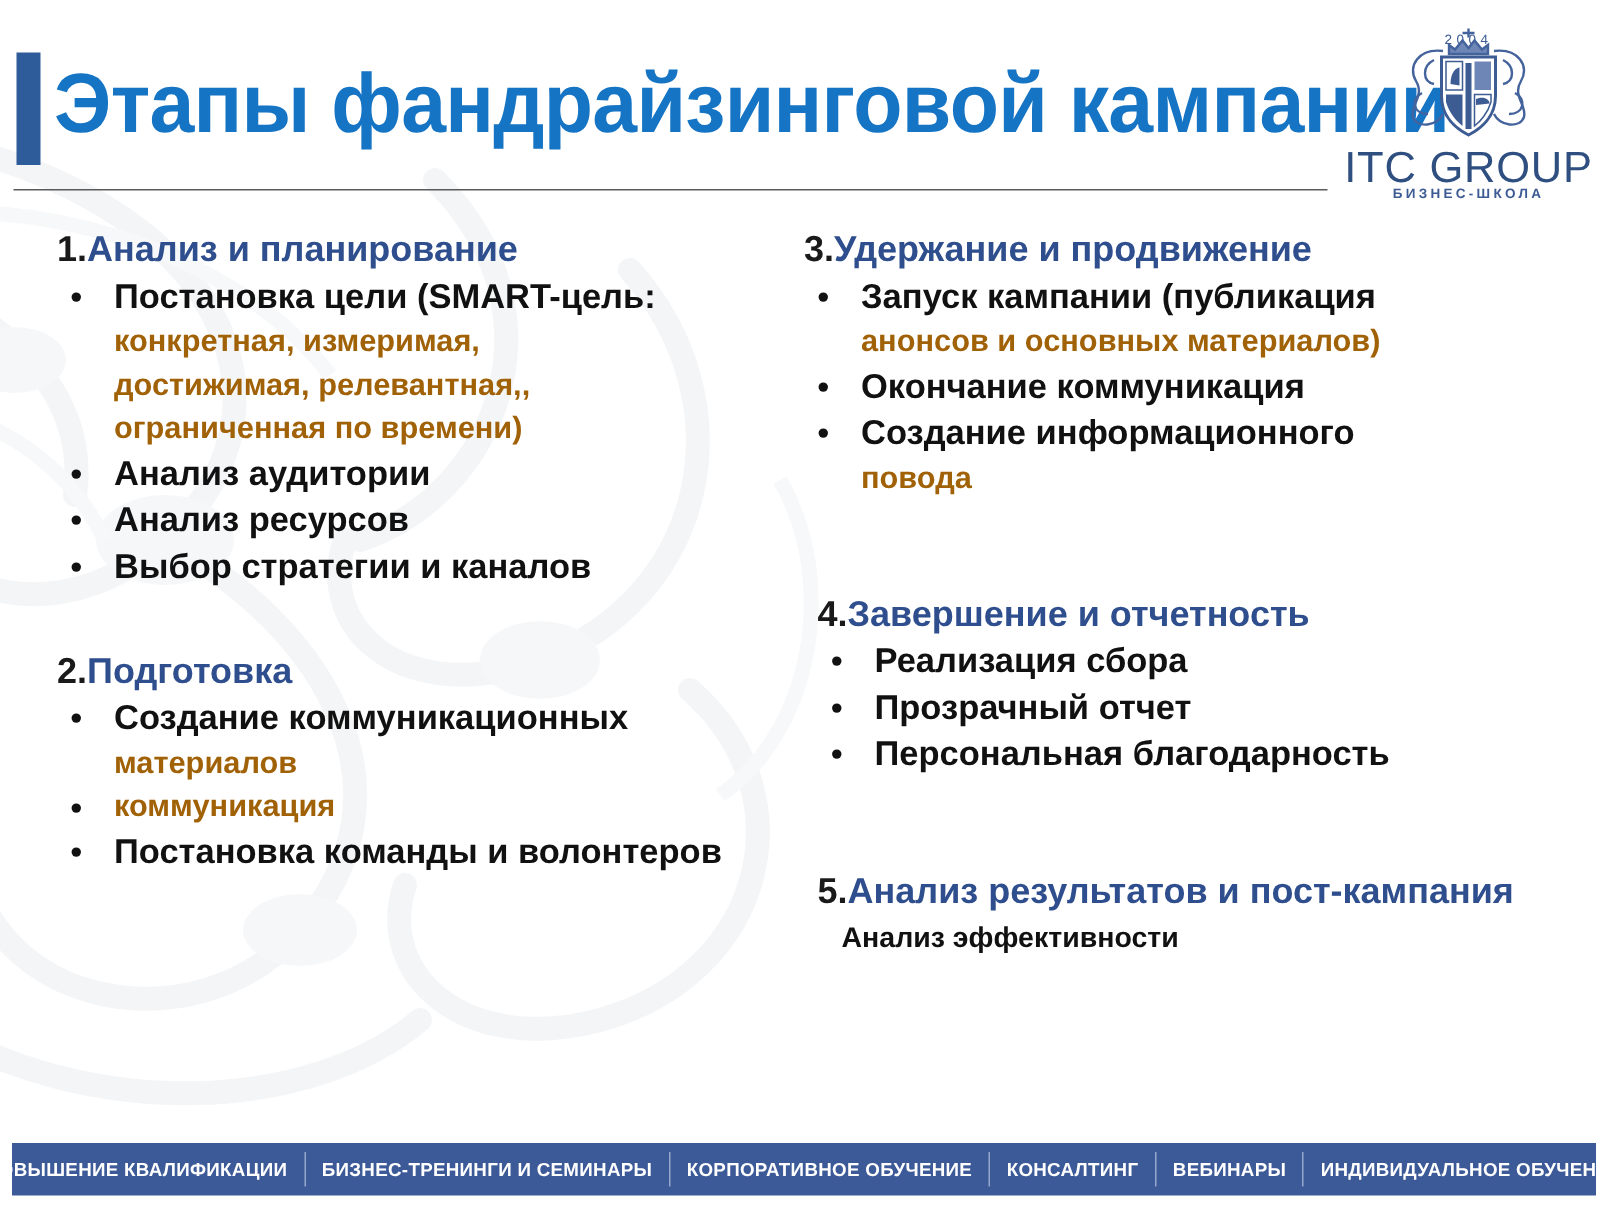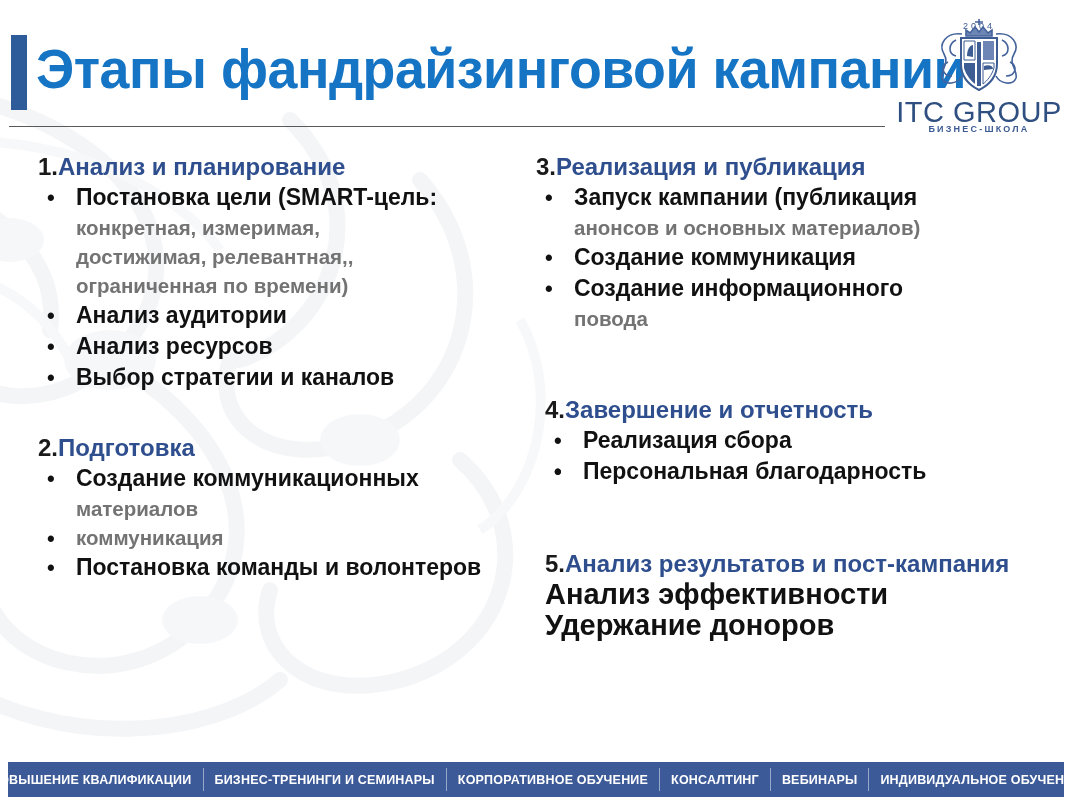--- a/index.html
+++ b/index.html
@@ -69,23 +69,23 @@
   ul.bullets{list-style:none;margin:0;padding:0;}
   ul.bullets li{
     position:relative;
     font-size:23px;line-height:31px;color:#111;
     padding-left:38px;margin:0;
   }
   ul.bullets li .dot{
     position:absolute;left:9px;top:0;font-size:22px;line-height:31px;color:#111;
   }
   ul.bullets li .cont{
-    display:block;font-size:20.5px;line-height:29px;color:#737373;
-  }
-  .plain-line{font-size:29px;line-height:31px;color:#111;}
+    display:block;font-size:20.5px;line-height:29px;color:#a16207;
+  }
+  .plain-line{font-size:19px;line-height:31px;color:#111;margin-left:16px;}
 
   .indent-extra{margin-left:9px;}
   .gap-m{height:40px;}
   .gap-l{height:62px;}
 
   
   .footer{
     position:absolute;left:8px;top:762px;width:1056px;height:35px;
     background:#3D5A98;z-index:5;
     display:flex;align-items:center;justify-content:center;
@@ -185,45 +185,44 @@
         <li><span class="dot">•</span><span>Создание коммуникационных</span><span class="cont">материалов</span></li>
         <li><span class="dot">•</span><span class="cont">коммуникация</span></li>
         <li><span class="dot">•</span><span>Постановка команды и волонтеров</span></li>
       </ul>
     </div>
   </div>
 
   <div class="col col-right">
 
     <div class="section">
-      <div class="sec-head"><span class="num">3.</span><span>Реализация и публикация</span></div>
+      <div class="sec-head"><span class="num">3.</span><span>Удержание и продвижение</span></div>
       <ul class="bullets">
         <li><span class="dot">•</span><span>Запуск кампании (публикация</span><span class="cont">анонсов и основных материалов)</span></li>
-        <li><span class="dot">•</span><span>Создание коммуникация</span></li>
+        <li><span class="dot">•</span><span>Окончание коммуникация</span></li>
         <li><span class="dot">•</span><span>Создание информационного</span><span class="cont">повода</span></li>
       </ul>
     </div>
 
     <div class="gap-l"></div>
 
     <div class="section indent-extra">
       <div class="sec-head"><span class="num">4.</span><span>Завершение и отчетность</span></div>
       <ul class="bullets">
         <li><span class="dot">•</span><span>Реализация сбора</span></li>
-        <li><span class="dot">•</span></li>
+        <li><span class="dot">•</span><span>Прозрачный отчет</span></li>
         <li><span class="dot">•</span><span>Персональная благодарность</span></li>
       </ul>
     </div>
 
     <div class="gap-l"></div>
 
     <div class="section indent-extra">
       <div class="sec-head"><span class="num">5.</span><span>Анализ результатов и пост-кампания</span></div>
       <div class="plain-line">Анализ эффективности</div>
-      <div class="plain-line">Удержание доноров</div>
     </div>
   </div>
 
   <div class="footer">
     <div class="footer-item">ПОВЫШЕНИЕ КВАЛИФИКАЦИИ</div>
     <div class="footer-sep"></div>
     <div class="footer-item">БИЗНЕС-ТРЕНИНГИ И СЕМИНАРЫ</div>
     <div class="footer-sep"></div>
     <div class="footer-item">КОРПОРАТИВНОЕ ОБУЧЕНИЕ</div>
     <div class="footer-sep"></div>

